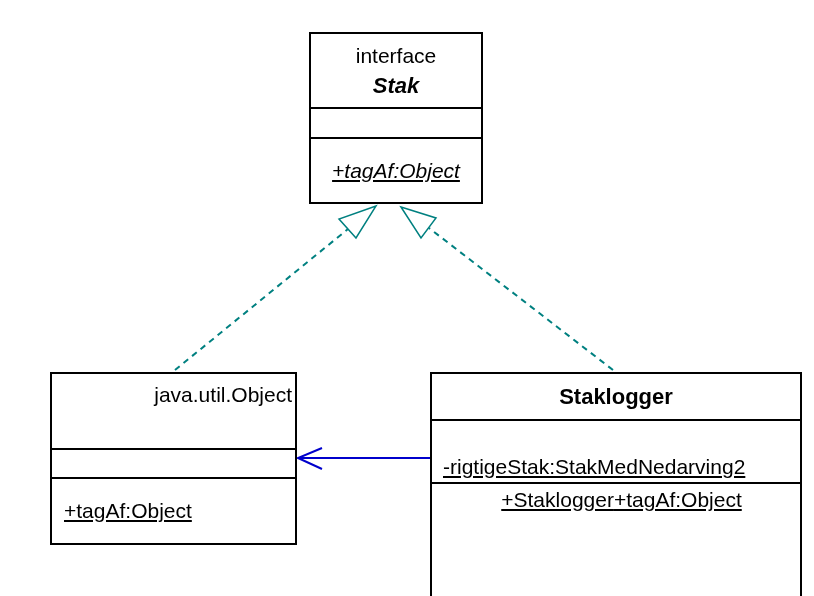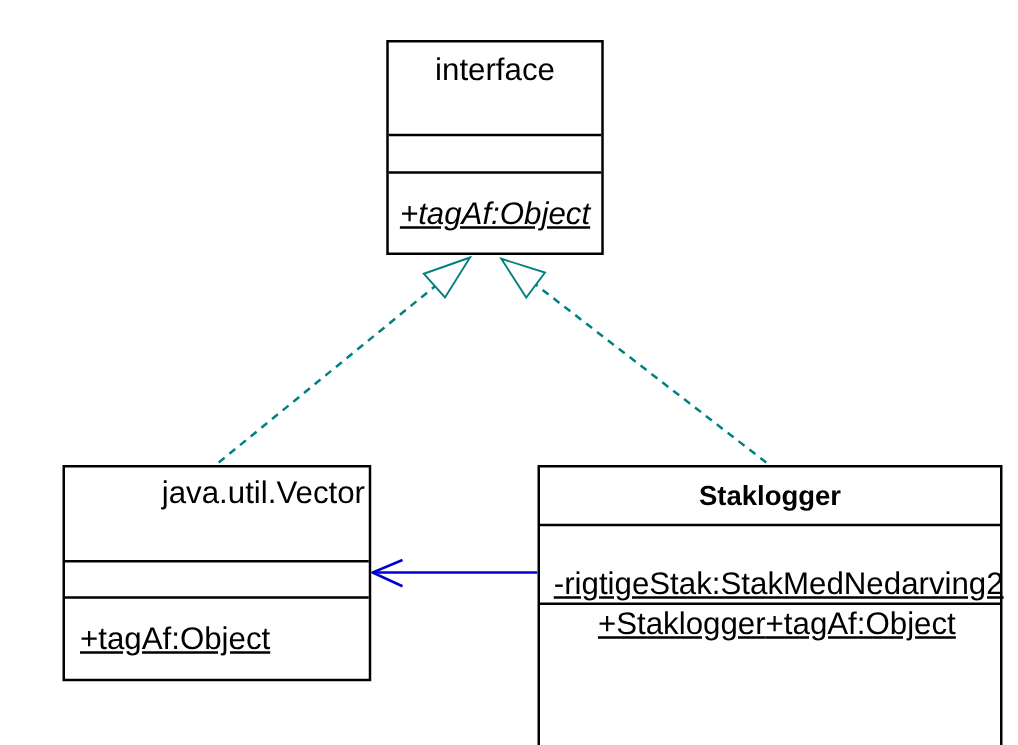--- a/index.html
+++ b/index.html
@@ -53,21 +53,21 @@
     box-sizing: border-box;
     flex: none;
   }
   .compartment + .compartment {
     border-top: 2px solid var(--border, #000000);
     text-decoration: underline;
   }
   .compartment.grow { flex: 1 1 auto; }
 
   .t {
-    font-size: 25px;
+    font-size: 21px;
     line-height: 30px;
     white-space: nowrap;
   }
   .bold   { font-weight: bold; }
   .italic { font-style: italic; }
   .name   { font-size: 22px; }
 
   
   .box-stak          { left: 309px; top: 32px;  width: 174px; height: 172px; }
   .box-stak .header  { height: 73px; padding-top: 7px; text-align: center; }
@@ -105,30 +105,31 @@
     </g>
     <g>
       <line class="assoc" x1="430" y1="458" x2="300" y2="458"></line>
       <polyline class="assoc" points="322,448 298,458 322,469"></polyline>
     </g>
   </svg>
 
   <div class="uml-class box-stak">
     <div class="compartment header">
       <div class="t">interface</div>
+      <div class="t name bold italic">Stak</div>
     </div>
     <div class="compartment attrs"></div>
     <div class="compartment methods grow">
       <div class="t italic">+tagAf:Object</div>
     </div>
   </div>
 
   <div class="uml-class box-smn">
     <div class="compartment header">
-      <div class="t super">java.util.Vector</div>
+      <div class="t super">java.util.Object</div>
     </div>
     <div class="compartment attrs"></div>
     <div class="compartment methods grow">
       <div class="t">+tagAf:Object</div>
     </div>
   </div>
 
   <div class="uml-class box-slg">
     <div class="compartment header">
       <div class="t name bold">Staklogger</div>

